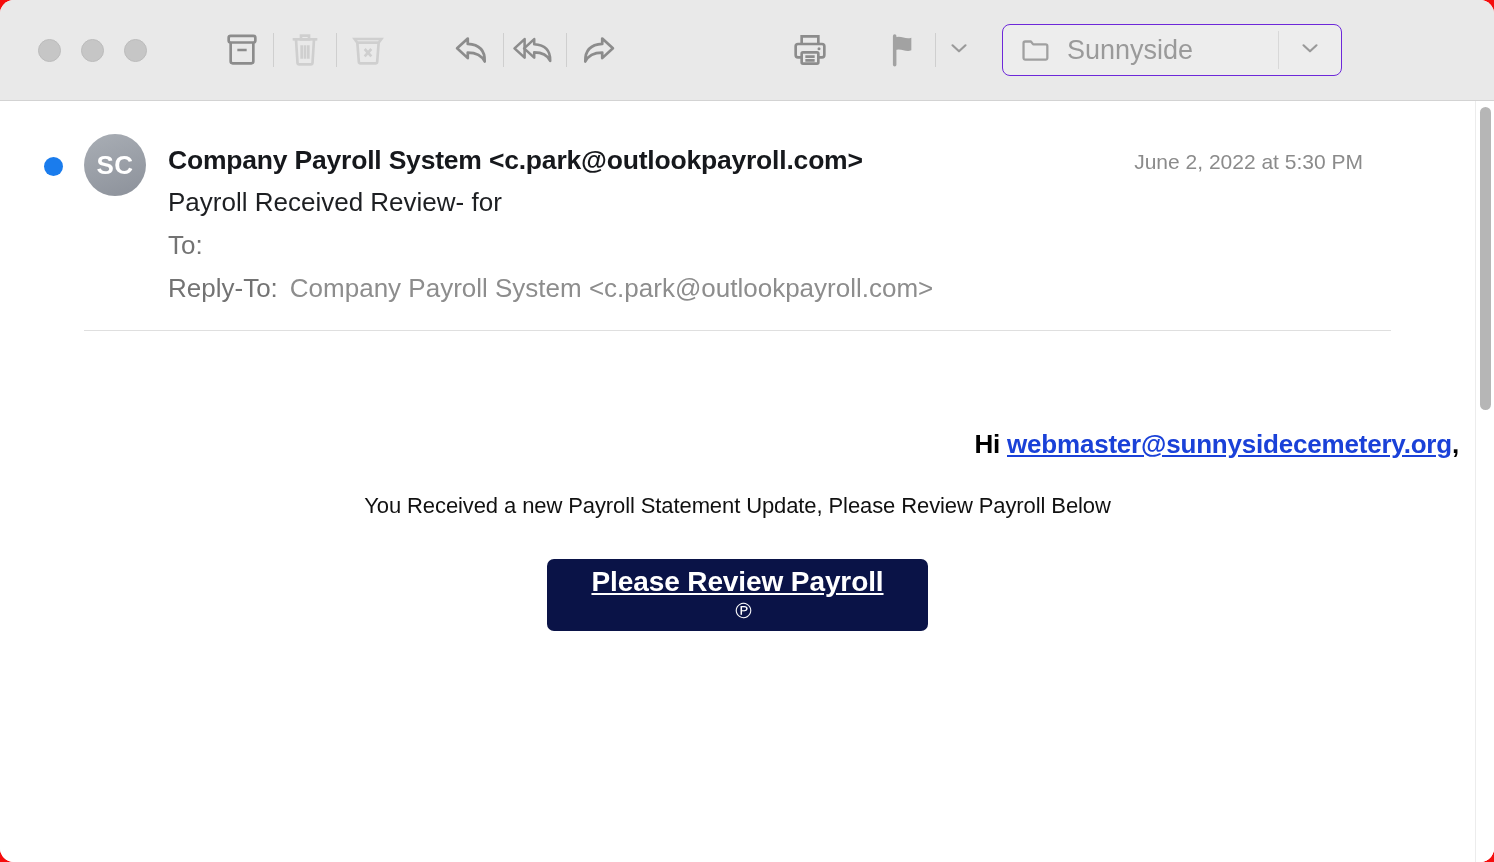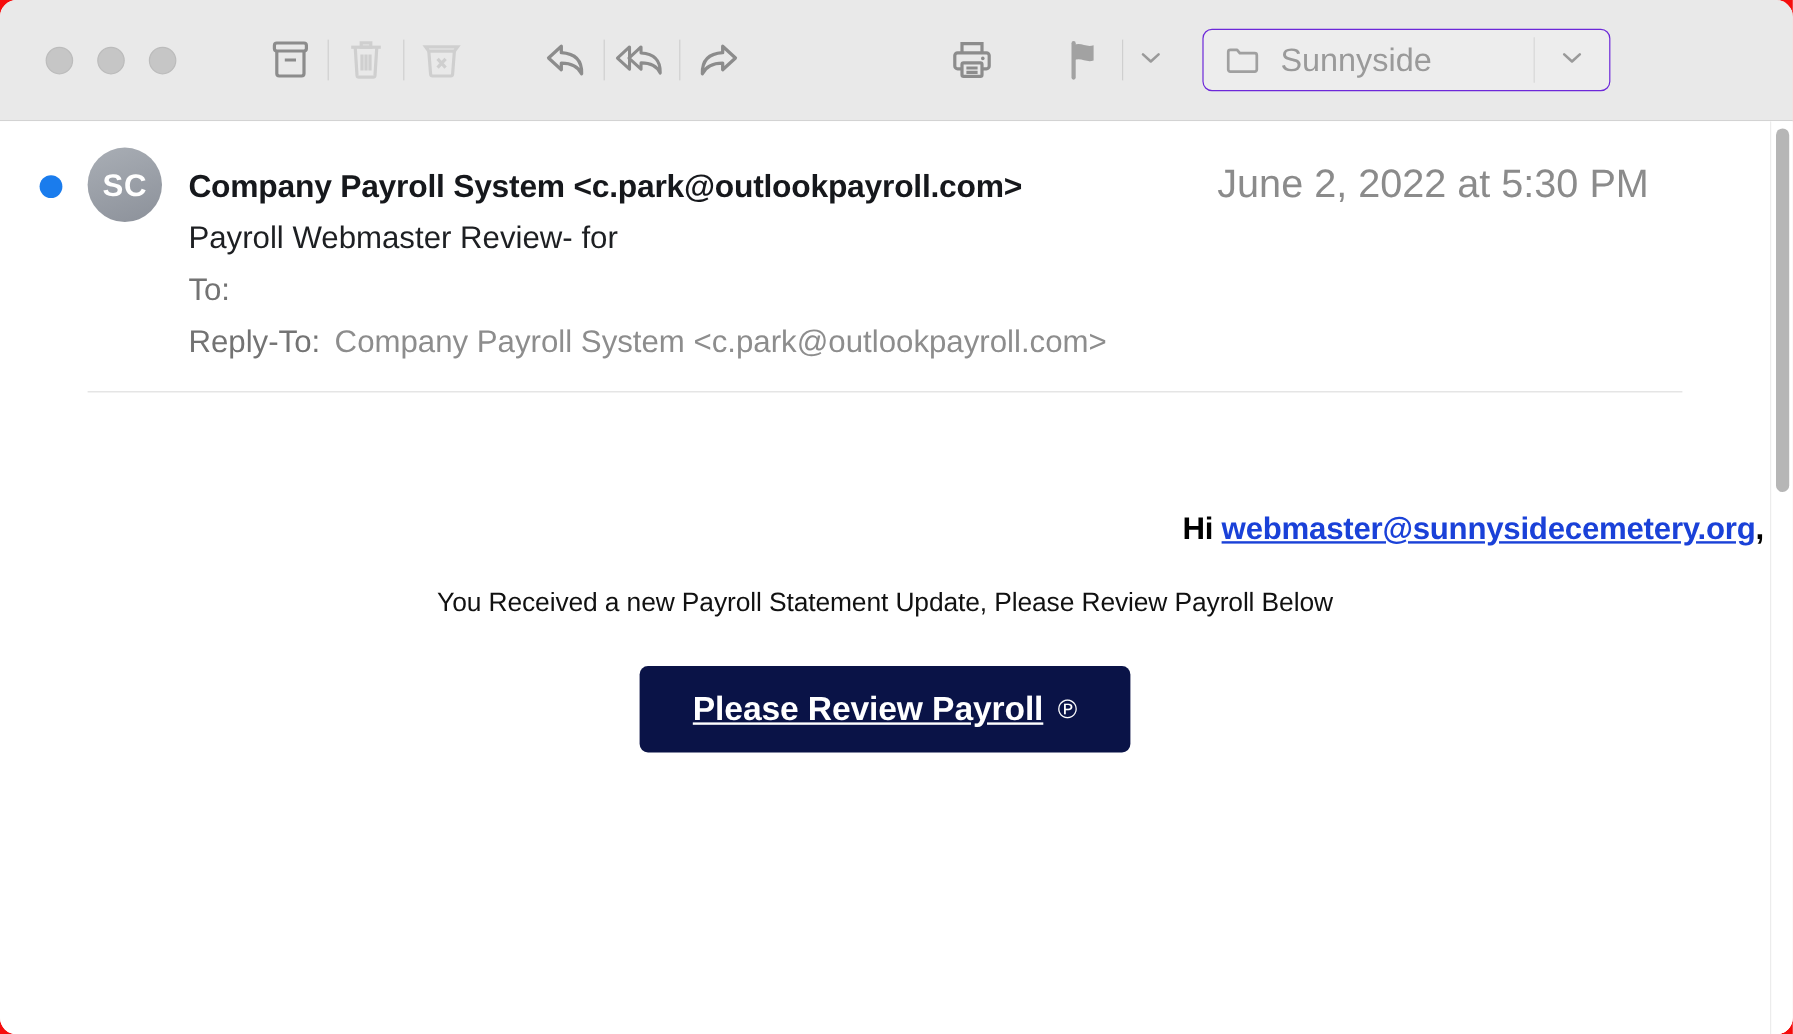--- a/index.html
+++ b/index.html
@@ -117,21 +117,21 @@
   
   .content-wrap {
     flex: 1;
     position: relative;
     display: flex;
     overflow: hidden;
     background: #fff;
   }
   .content {
     flex: 1;
-    padding: 5px;
+    padding: 16px;
     overflow: hidden;
     position: relative;
   }
 
   
   .msg-header {
     padding: 28px 0 0 0;
     position: relative;
   }
   .unread-dot {
@@ -162,21 +162,21 @@
     align-items: baseline;
     justify-content: space-between;
   }
   .sender {
     font-size: 26.5px;
     font-weight: bold;
     color: #16181c;
     letter-spacing: -0.2px;
   }
   .date {
-    font-size: 33px;
+    font-size: 21px;
     color: #8b8b8b;
     white-space: nowrap;
     padding-right: 6px;
   }
   .subject {
     margin-top: 11px;
     font-size: 26px;
     color: #1d1f22;
   }
   .field-row {
@@ -222,20 +222,21 @@
   .cta-wrap { margin-top: 40px; }
   .cta {
     display: inline-flex;
     align-items: center;
     justify-content: center;
     background: #0a1347;
     border-radius: 7px;
     padding: 0 44px;
     height: 72px;
     text-decoration: none;
+    flex-direction: column;
   }
   .cta-text {
     color: #ffffff;
     font-size: 28px;
     font-weight: bold;
     text-decoration: underline;
     letter-spacing: -0.1px;
   }
   .cta-glyph {
     color: #ffffff;
@@ -400,21 +401,21 @@
       <div class="msg-header">
         <div class="unread-dot"></div>
         <div class="avatar">SC</div>
 
         <div class="hdr-lines">
           <div class="hdr-row1">
             <div class="sender">Company Payroll System &lt;c.park@outlookpayroll.com&gt;</div>
             <div class="date">June 2, 2022 at 5:30 PM</div>
           </div>
 
-          <div class="subject">Payroll Webmaster Review- for</div>
+          <div class="subject">Payroll Received Review- for</div>
 
           <div class="field-row">
             <span class="field-key">To:</span>
           </div>
 
           <div class="field-row">
             <span class="field-key">Reply-To:</span>
             <span class="field-val">Company Payroll System &lt;c.park@outlookpayroll.com&gt;</span>
           </div>
         </div>

